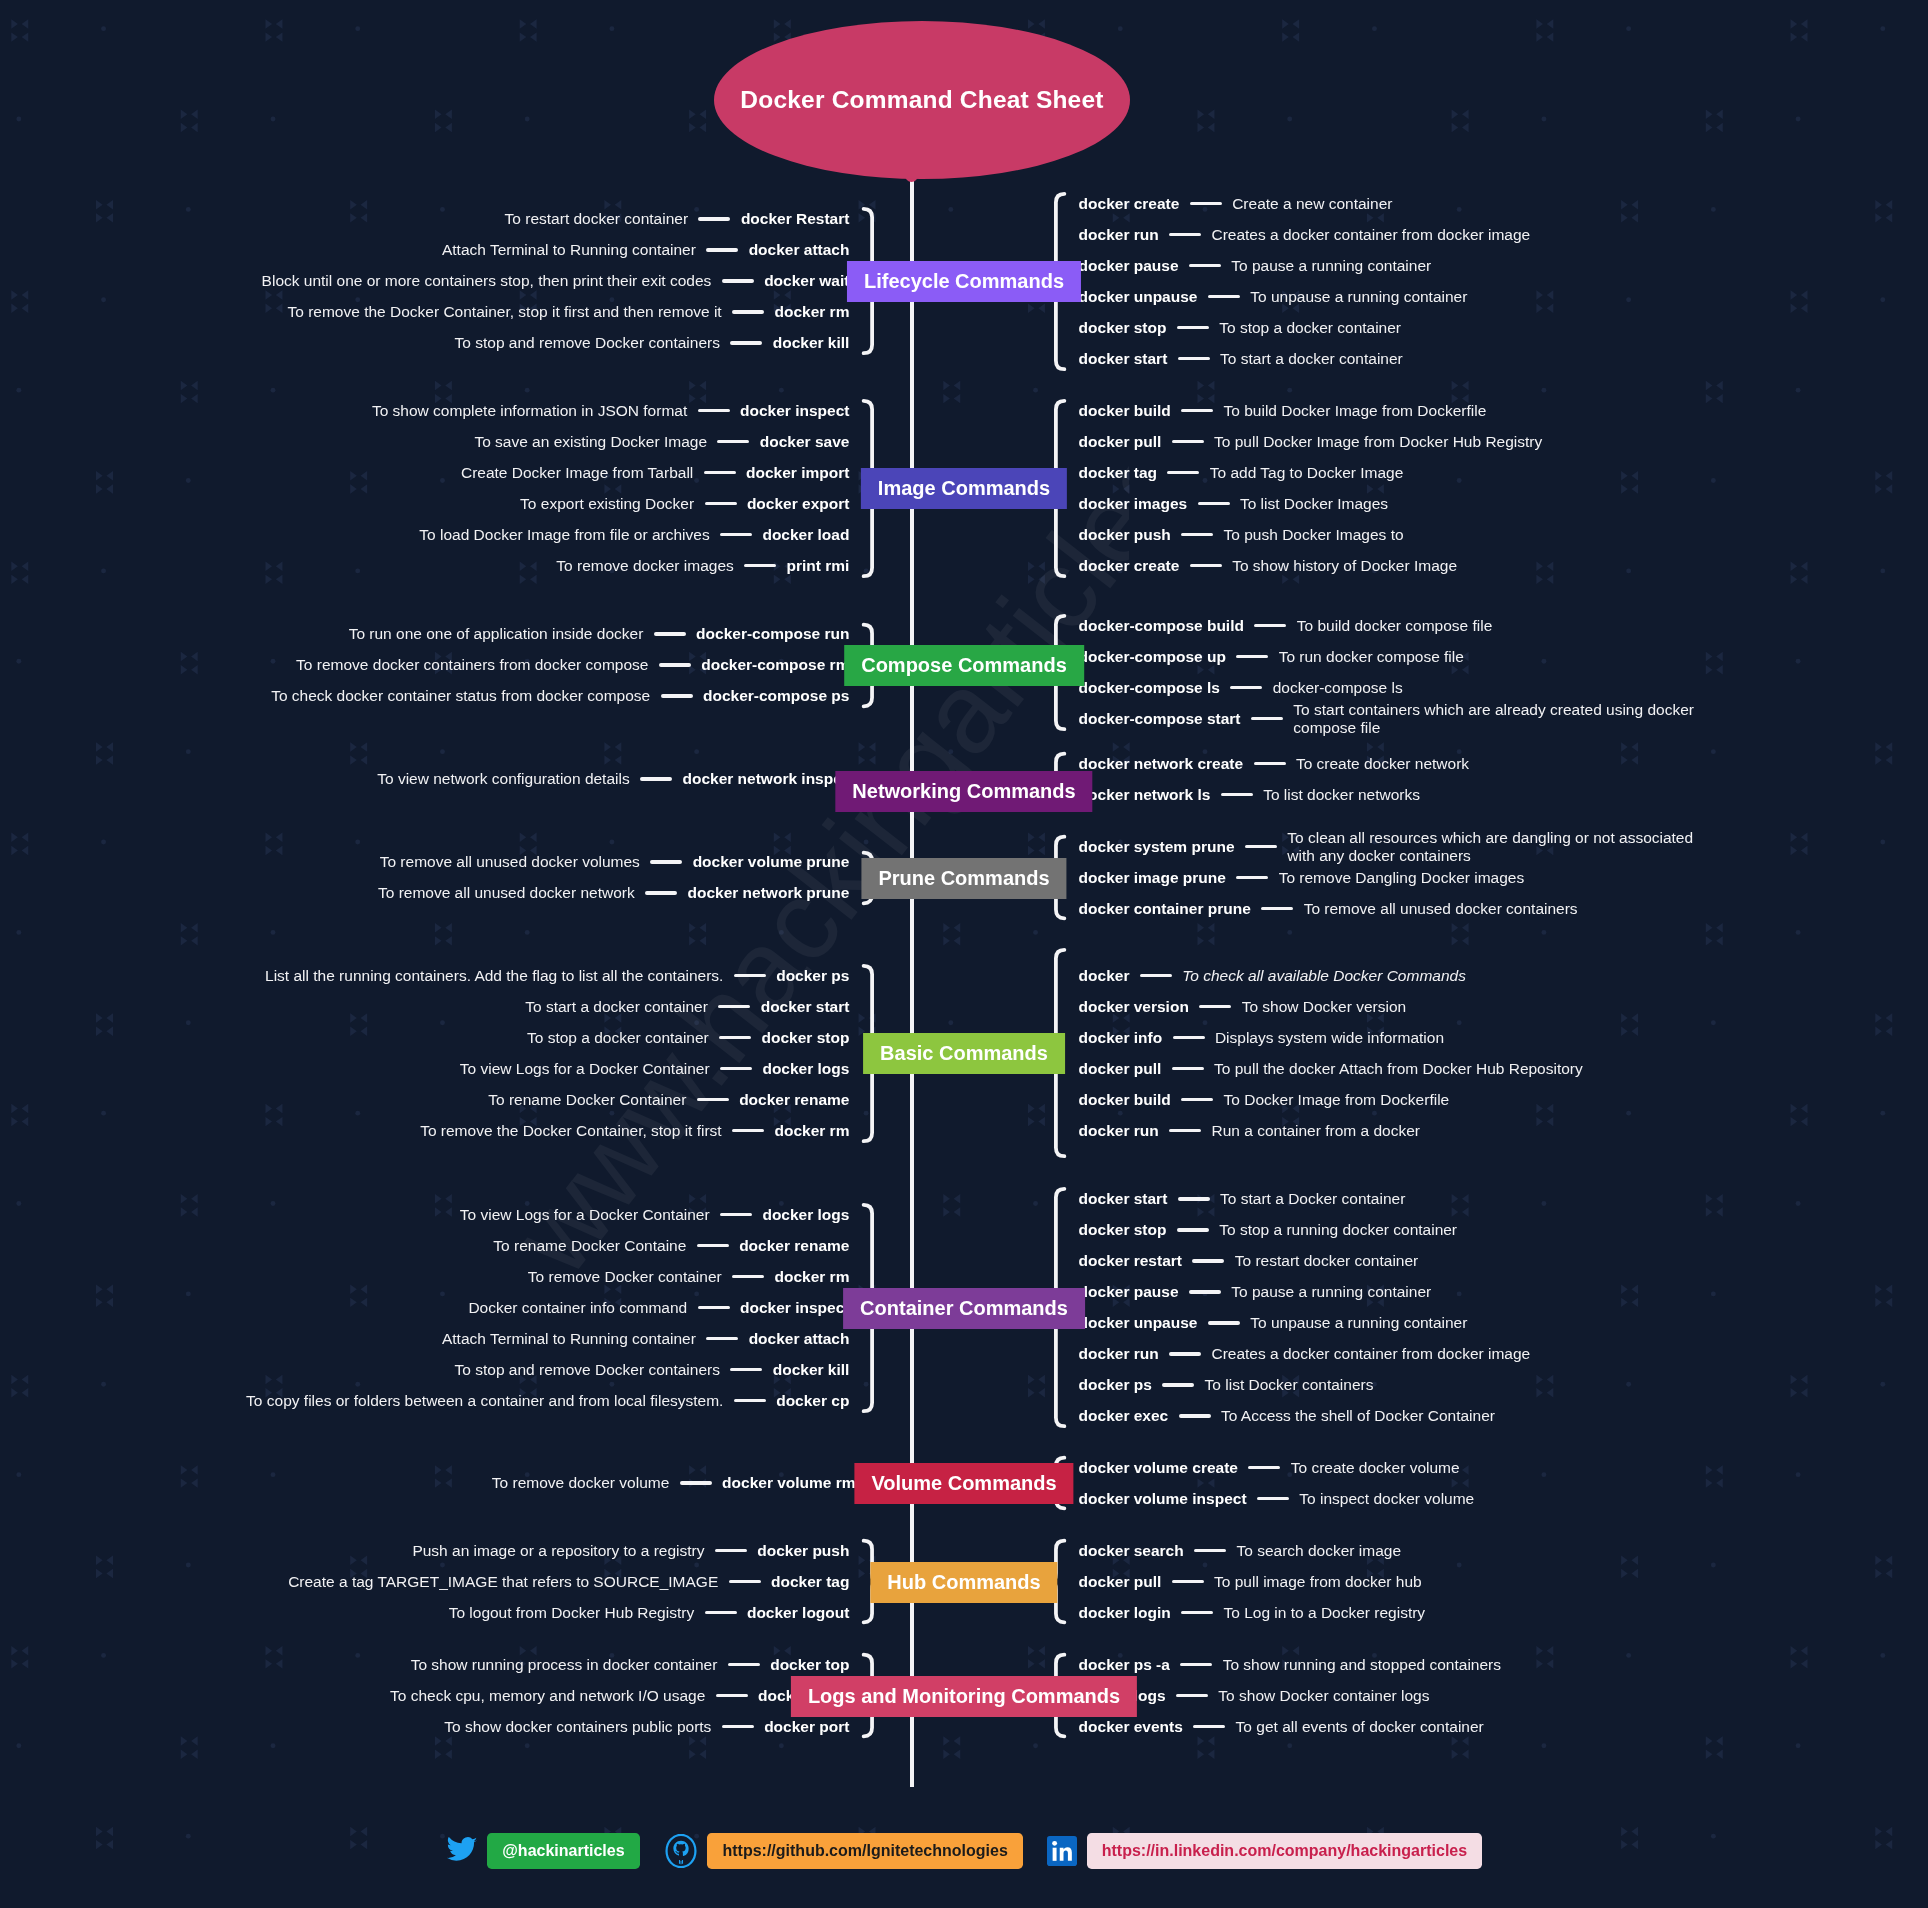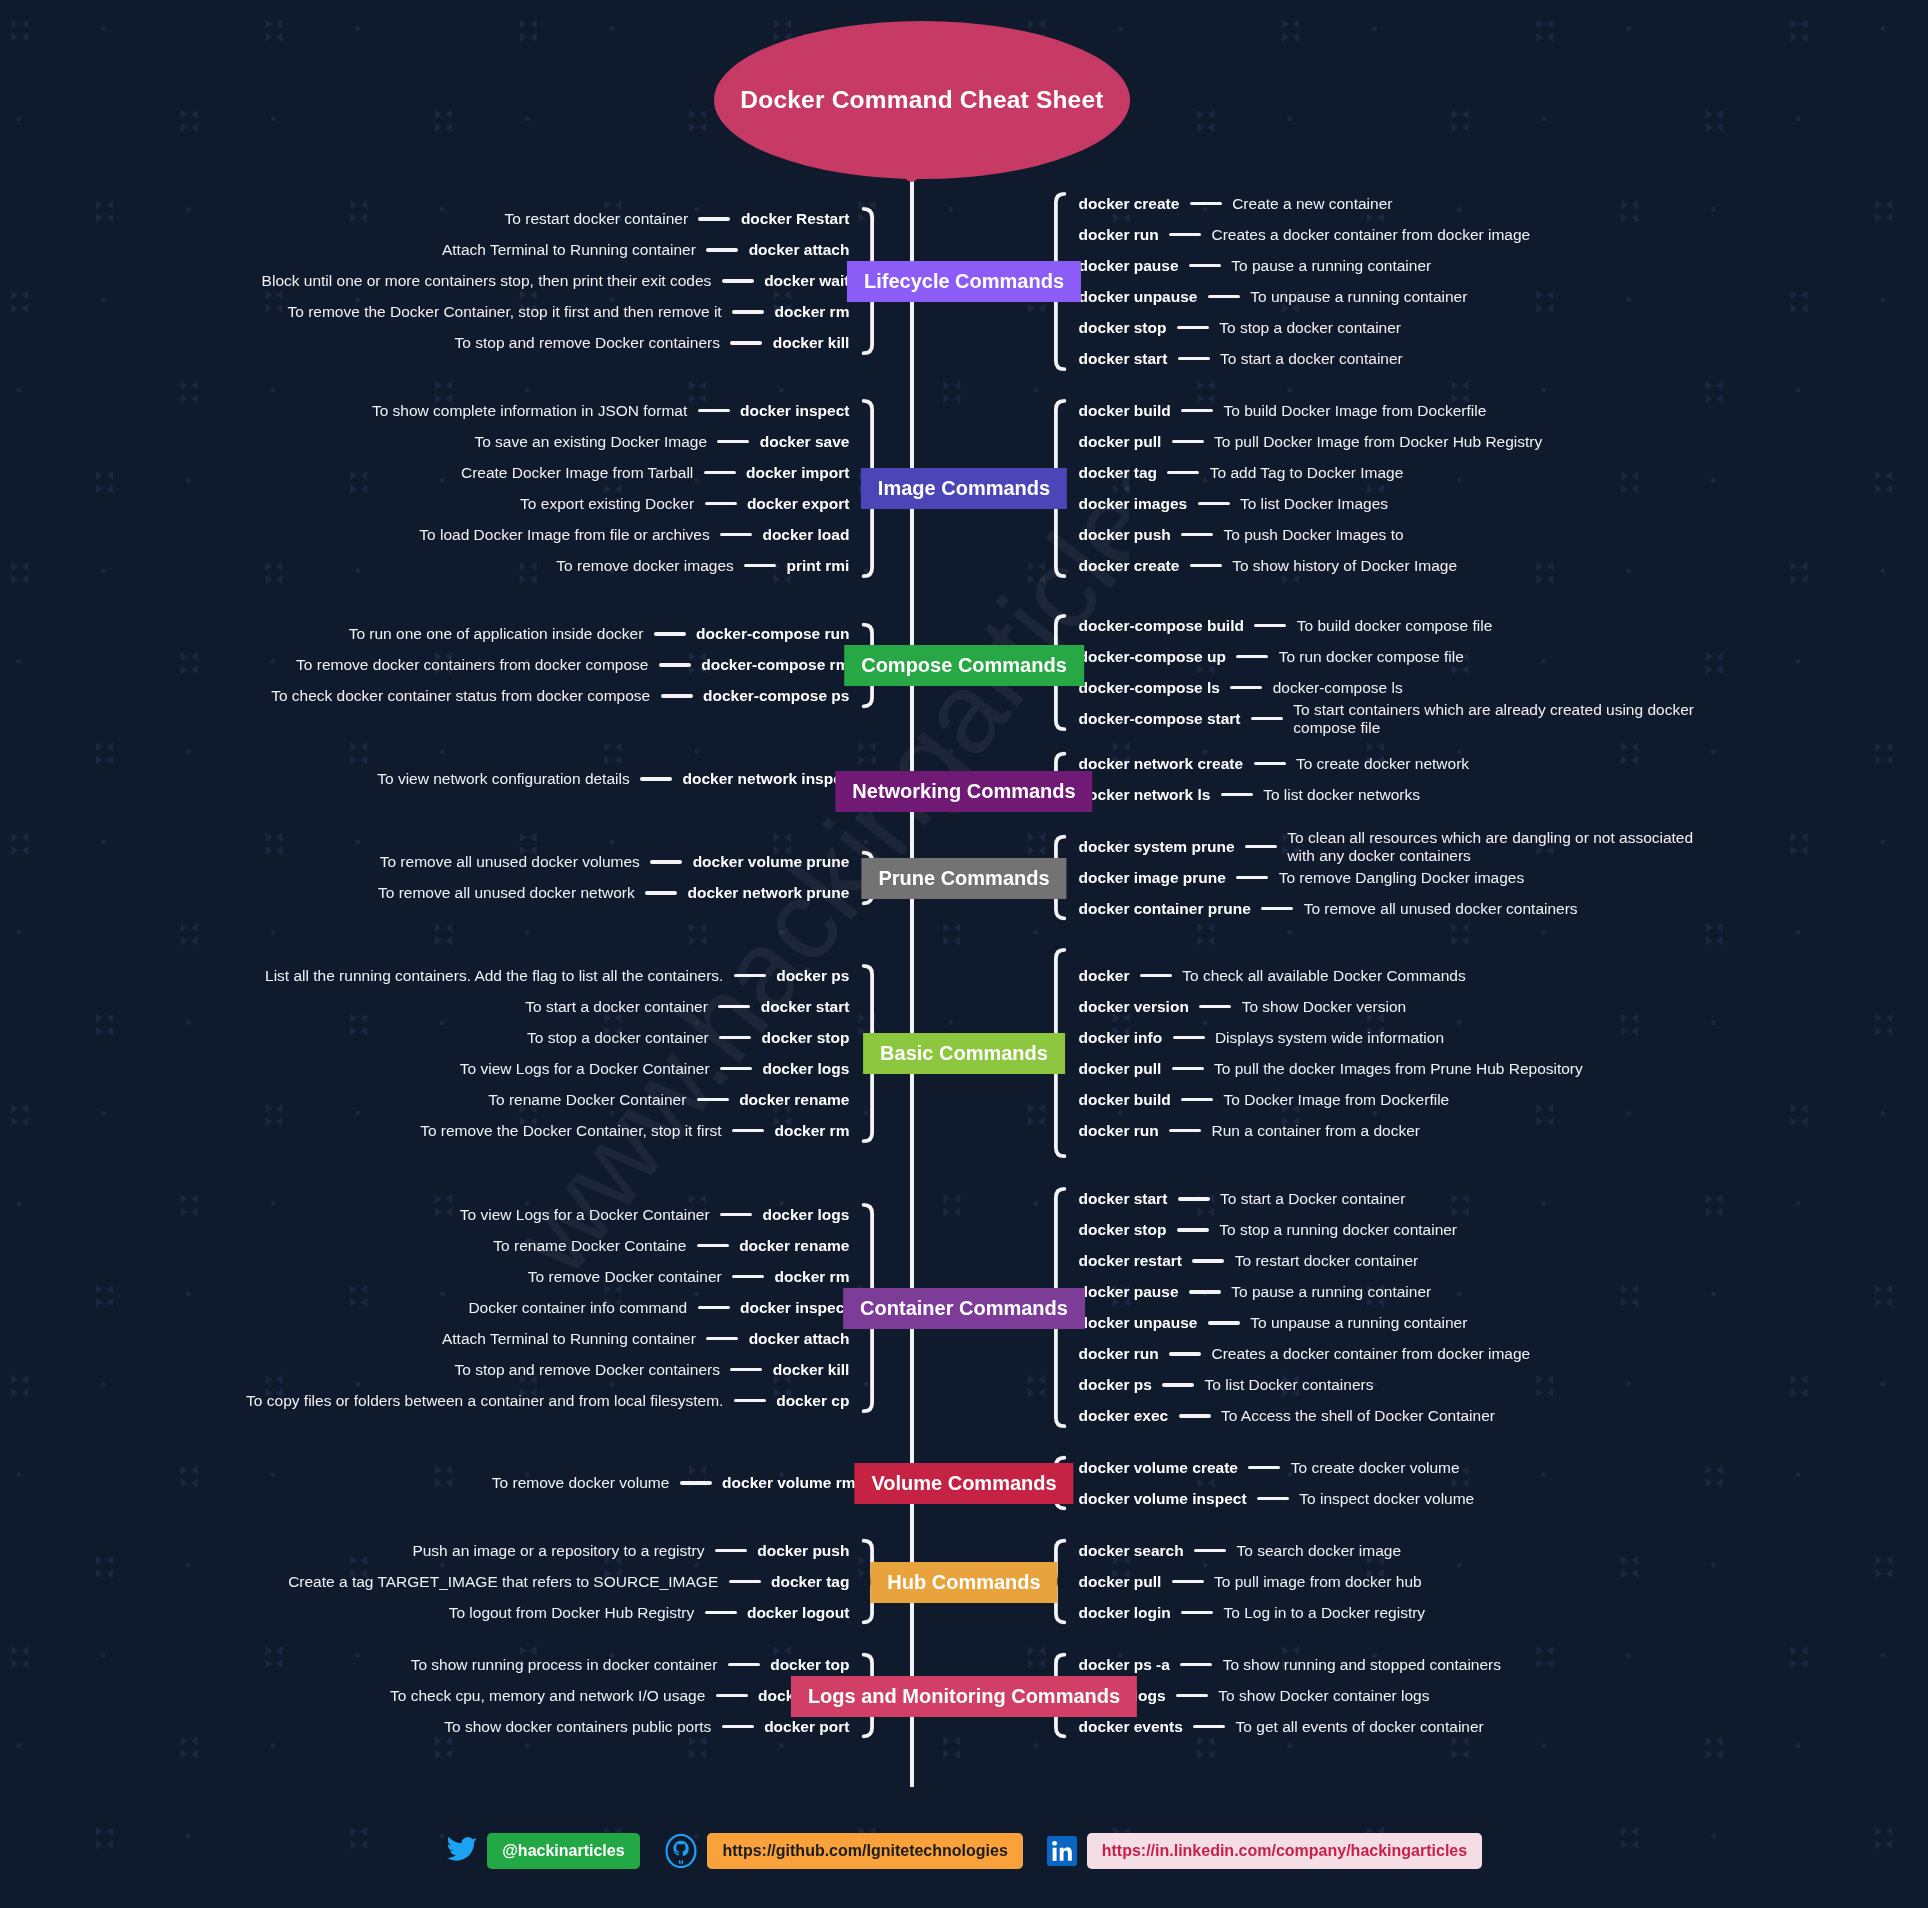--- a/index.html
+++ b/index.html
@@ -1673,36 +1673,36 @@
           <path d="M9,4 Q18,4 18,13 L18,88 Q18,97 22,97 Q18,97 18,106 L18,181 Q18,190 9,190" fill="none" stroke="#f4f4f6" stroke-width="4" stroke-linecap="round"></path>
         </svg>
         <span class="connector" style="width: 22.6px;"></span>
         <span class="join-dot" style="background: rgb(141, 198, 63);"></span>
       </div>
       <div class="side side-right" style="height: 218px;">
         <div class="items" style="height: 218px;">
           <div class="item">
             <span class="cmd">docker</span>
             <span class="dash"></span>
-            <span class="desc" style="white-space: normal; max-width: 433px; display: inline-block; line-height: 1.15;">To check all available Docker Commands</span>
+            <span class="desc" style="white-space: normal; max-width: 433px; display: inline-block; line-height: 1.15; font-style: italic;">To check all available Docker Commands</span>
           </div>
           <div class="item">
             <span class="cmd">docker version</span>
             <span class="dash"></span>
             <span class="desc" style="white-space: normal; max-width: 433px; display: inline-block; line-height: 1.15;">To show Docker version</span>
           </div>
           <div class="item">
             <span class="cmd">docker info</span>
             <span class="dash"></span>
             <span class="desc" style="white-space: normal; max-width: 433px; display: inline-block; line-height: 1.15;">Displays system wide information</span>
           </div>
           <div class="item">
             <span class="cmd">docker pull</span>
             <span class="dash"></span>
-            <span class="desc" style="white-space: normal; max-width: 433px; display: inline-block; line-height: 1.15;">To pull the docker Images from Prune Hub Repository</span>
+            <span class="desc" style="white-space: normal; max-width: 433px; display: inline-block; line-height: 1.15;">To pull the docker Attach from Docker Hub Repository</span>
           </div>
           <div class="item">
             <span class="cmd">docker build</span>
             <span class="dash"></span>
             <span class="desc" style="white-space: normal; max-width: 433px; display: inline-block; line-height: 1.15;">To Docker Image from Dockerfile</span>
           </div>
           <div class="item">
             <span class="cmd">docker run</span>
             <span class="dash"></span>
             <span class="desc" style="white-space: normal; max-width: 433px; display: inline-block; line-height: 1.15;">Run a container from a docker</span>

